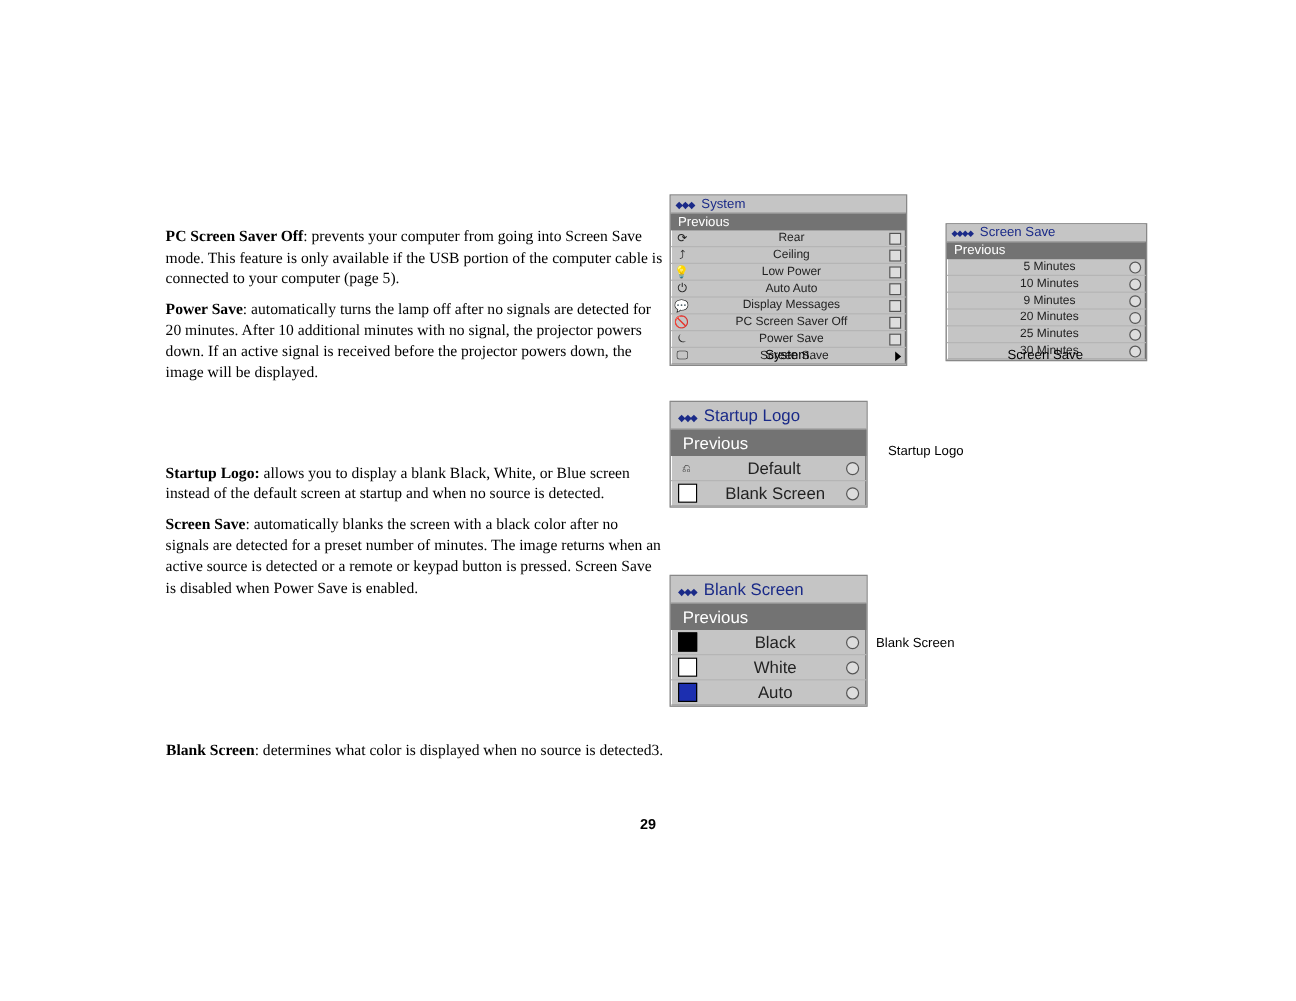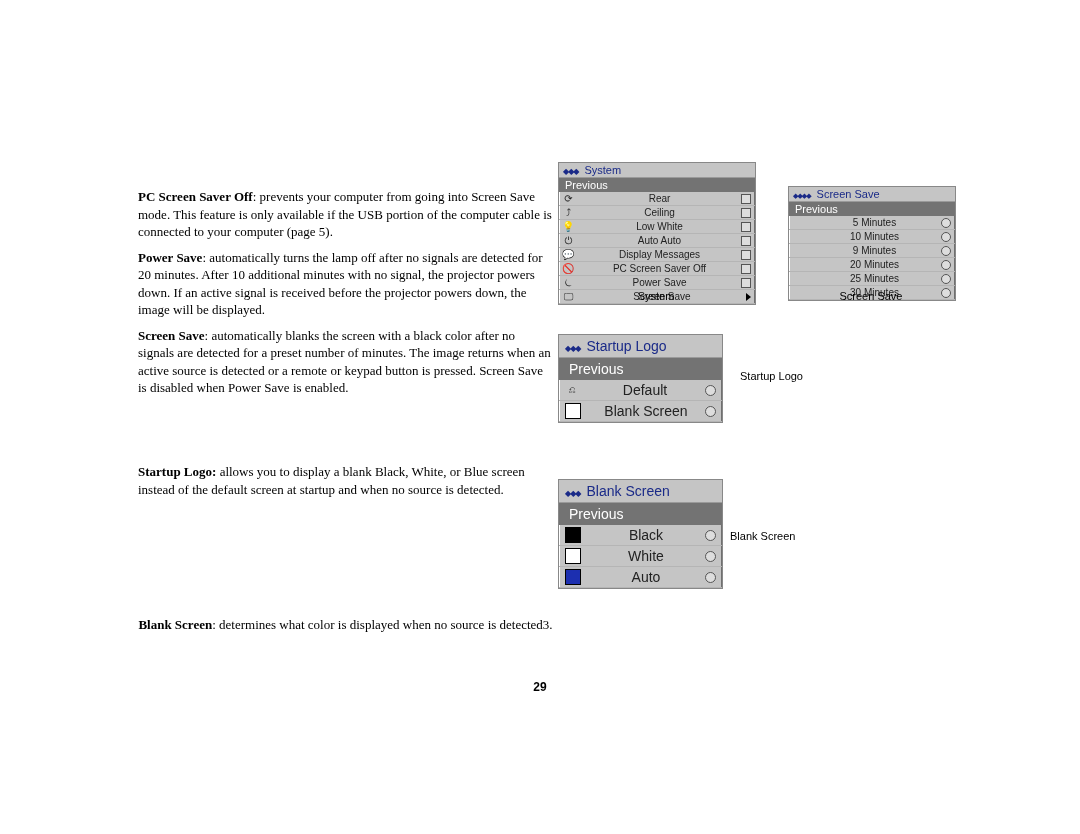--- a/index.html
+++ b/index.html
@@ -156,25 +156,25 @@
 <body>
 
 <div class="page">
   <div class="text-col">
     <div class="para">
       <span class="bold">PC Screen Saver Off</span><span>: prevents your computer from going into Screen Save mode. This feature is only available if the USB portion of the computer cable is connected to your computer (page 5).</span>
     </div>
     <div class="para">
       <span class="bold">Power Save</span><span>: automatically turns the lamp off after no signals are detected for 20 minutes. After 10 additional minutes with no signal, the projector powers down. If an active signal is received before the projector powers down, the image will be displayed.</span>
     </div>
+    <div class="para startup-para">
+      <span class="bold">Startup Logo:</span><span> allows you to display a blank Black, White, or Blue screen instead of the default screen at startup and when no source is detected.</span>
+    </div>
     <div class="para">
       <span class="bold">Screen Save</span><span>: automatically blanks the screen with a black color after no signals are detected for a preset number of minutes. The image returns when an active source is detected or a remote or keypad button is pressed. Screen Save is disabled when Power Save is enabled.</span>
-    </div>
-    <div class="para startup-para">
-      <span class="bold">Startup Logo:</span><span> allows you to display a blank Black, White, or Blue screen instead of the default screen at startup and when no source is detected.</span>
     </div>
     <div class="para blank-para">
       <span class="bold">Blank Screen</span><span>: determines what color is displayed when no source is detected3.</span>
     </div>
   </div>
 
   <div class="figs">
 
     <div class="menu sys-menu">
       <div class="title">
@@ -187,21 +187,21 @@
           <span class="label">Rear</span>
           <span class="check"></span>
         </div>
       <div class="row">
           <span class="icon">⤴</span>
           <span class="label">Ceiling</span>
           <span class="check"></span>
         </div>
       <div class="row">
           <span class="icon">💡</span>
-          <span class="label">Low White</span>
+          <span class="label">Low Power</span>
           <span class="check"></span>
         </div>
       <div class="row">
           <span class="icon">⏻</span>
           <span class="label">Auto Auto</span>
           <span class="check"></span>
         </div>
       <div class="row">
           <span class="icon">💬</span>
           <span class="label">Display Messages</span>

